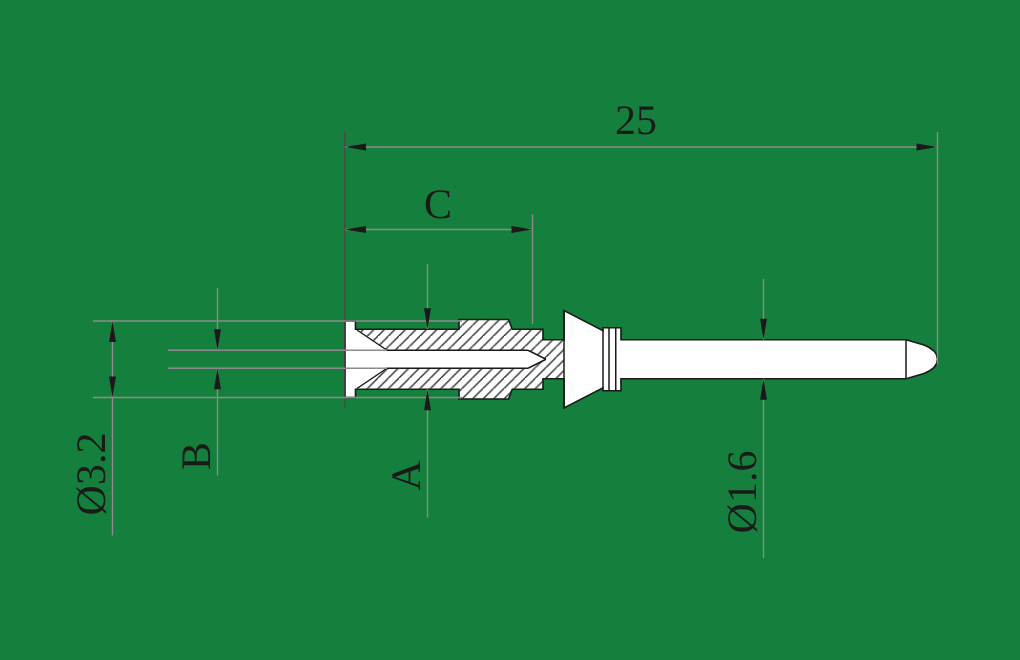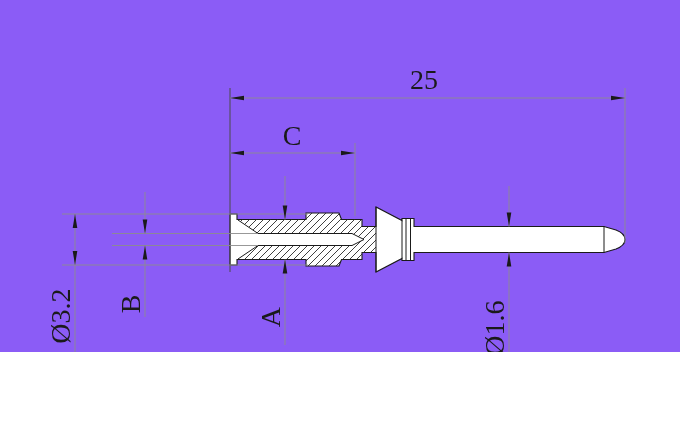--- a/index.html
+++ b/index.html
@@ -1,16 +1,16 @@
 <!DOCTYPE html>
 <html><head>
 <meta charset="utf-8">
 <style>
   html,body{margin:0;padding:0;background:#ffffff;}
-  .canvas{position:relative;width:680px;height:352px;background:#8b5cf6;overflow:hidden;}
+  .canvas{position:relative;width:680px;height:440px;background:#15803d;overflow:hidden;}
   svg{display:block;}
   .outline{fill:#ffffff;stroke:#1a1a1a;stroke-width:1.1;stroke-linejoin:miter;}
   .inner{stroke:#1a1a1a;stroke-width:1;fill:none;}
   .dim{stroke:#8c8c8c;stroke-width:0.9;fill:none;}
   .dimdark{stroke:#4a4a4a;stroke-width:1;fill:none;}
   .arrow{fill:#1a1a1a;stroke:none;}
   .dimtext{font-family:"Liberation Serif","DejaVu Serif",serif;font-size:28px;fill:#1a1a1a;}
   .hatchline{stroke:#2a2a2a;stroke-width:0.9;}
 </style>
 </head>

